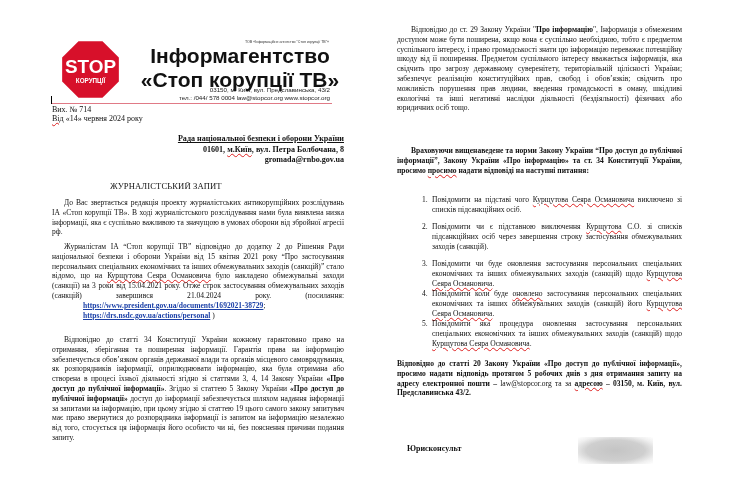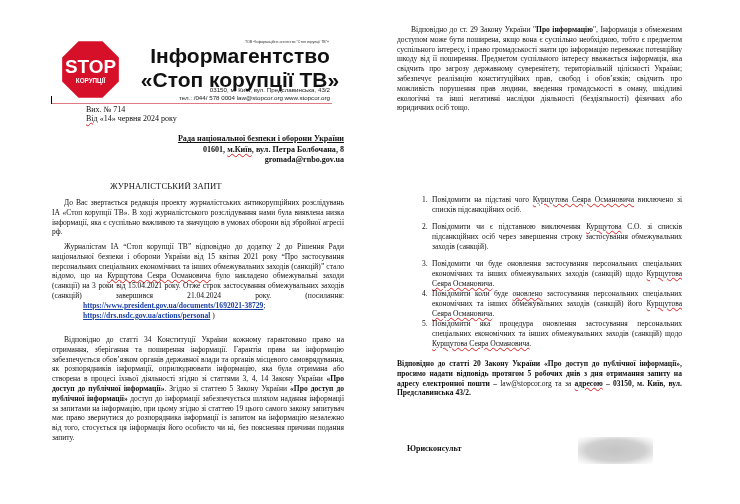--- a/index.html
+++ b/index.html
@@ -14,21 +14,21 @@
   .logo svg { width:100%; height:100%; display:block; }
   .org-small { position:absolute; left:214px; top:40px; width:115px; text-align:right;
                font-family:"Liberation Sans", sans-serif; font-size:3.6px; color:#333; white-space:nowrap; }
   .org-title { position:absolute; left:140px; top:44px; width:200px; text-align:center;
                font-family:"Liberation Sans", sans-serif; font-weight:bold; font-size:21px; line-height:24px; color:#111; white-space:nowrap; }
   .org-addr { position:absolute; left:150px; top:86px; width:180px; text-align:right;
               font-family:"Liberation Sans", sans-serif; font-size:6.2px; line-height:8px; color:#222; white-space:nowrap; }
   .head-line { position:absolute; left:52px; top:103px; width:280px; height:1px; background:#e07a86; }
   .cursor { position:absolute; left:51px; top:96px; width:1px; height:8px; background:#000; }
 
-  .ref { position:absolute; left:52px; font-size:8px; line-height:9.3px; white-space:nowrap;margin-left:34px; }
+  .ref { position:absolute; left:52px; font-size:8px; line-height:9.3px; white-space:nowrap; }
   .squig { text-decoration: underline wavy #d22; text-decoration-thickness:0.6px; text-underline-offset:1px; }
 
   .addressee { position:absolute; left:150px; top:134px; width:194px; text-align:right; font-size:8.1px; line-height:10.5px; font-weight:bold; }
   .addressee .u { text-decoration:underline; }
 
   .req-title { position:absolute; left:110px; top:181px; width:160px; font-size:8.6px; font-weight:normal; letter-spacing:0.1px; }
 
   .para { position:absolute; left:52px; width:292px; font-size:7.55px; line-height:9.8px; text-align:justify; text-indent:12px; }
   .para a { color:#1a3fa6; font-weight:bold; text-decoration:underline;padding-left:31px; }
   .b { font-weight:bold; }
@@ -81,20 +81,21 @@
   <div class="para" style="top:198px">До Вас звертається редакція проекту журналістських антикорупційних розслідувань ІА «Стоп корупції ТВ». В ході журналістського розслідування нами була виявлена низка інформації, яка є суспільно важливою та значущою в умовах оборони від збройної агресії рф.</div>
 
   <div class="para" style="top:242px"><span>Журналістам ІА “Стоп корупції ТВ” відповідно до додатку 2 до Рішення Ради національної безпеки і оборони України від 15 квітня 2021 року “Про застосування персональних спеціальних економічних та інших обмежувальних заходів (санкцій)” стало відомо, що на </span><span class="squig">Курщутова Сеяра Османовича</span><span> було накладено обмежувальні заходи (санкції) на 3 роки від 15.04.2021 року. Отже строк застосування обмежувальних заходів (санкцій) завершився 21.04.2024 року. (посилання: </span><a>https://www.president.gov.ua/documents/1692021-38729</a><span>; </span><a>https://drs.nsdc.gov.ua/actions/personal</a><span> )</span></div>
 
   <div class="para" style="top:335px"><span>Відповідно до статті 34 Конституції України кожному гарантовано право на отримання, зберігання та поширення інформації. Гарантія права на інформацію забезпечується обов’язком органів державної влади та органів місцевого самоврядування, як розпорядників інформації, оприлюднювати інформацію, яка була отримана або створена в процесі їхньої діяльності згідно зі статтями 3, 4, 14 Закону України </span><span class="b">«Про доступ до публічної інформації»</span><span>. Згідно зі статтею 5 Закону України </span><span class="b">«Про доступ до публічної інформації»</span><span> доступ до інформації забезпечується шляхом надання інформації за запитами на інформацію, при цьому згідно зі статтею 19 цього самого закону запитувач має право звернутися до розпорядника інформації із запитом на інформацію незалежно від того, стосується ця інформація його особисто чи ні, без пояснення причини подання запиту.</span></div>
 </div>
 
 <div class="page page-right">
   <div class="rpara" style="top:25px"><span>Відповідно до ст. 29 Закону України "</span><span class="b">Про інформацію</span><span>", Інформація з обмеженим доступом може бути поширена, якщо вона є суспільно необхідною, тобто є предметом суспільного інтересу, і право громадськості знати цю інформацію переважає потенційну шкоду від її поширення. Предметом суспільного інтересу вважається інформація, яка свідчить про загрозу державному суверенітету, територіальній цілісності України; забезпечує реалізацію конституційних прав, свобод і обов’язків; свідчить про можливість порушення прав людини, введення громадськості в оману, шкідливі екологічні та інші негативні наслідки діяльності (бездіяльності) фізичних або юридичних осіб тощо.</span></div>
 
+  <div class="rpara b" style="top:146px"><span>Враховуючи вищенаведене та норми Закону України “Про доступ до публічної інформації”, Закону України «Про інформацію» та ст. 34 Конституції України, просимо </span><span class="squig">просимо</span><span> надати відповіді на наступні питання:</span></div>
 
   <div class="rlist">
     <div class="item" style="position:absolute; top:195px; width:250px;">
       <span class="num">1.</span><span>Повідомити  на підставі чого </span><span class="squig">Курщутова Сеяра Османовича</span><span> виключено зі списків підсанкційних осіб.</span>
     </div>
     <div class="item" style="position:absolute; top:222px; width:250px;">
       <span class="num">2.</span><span>Повідомити чи є підставною виключення </span><span class="squig">Курщутова</span><span> С.О. зі списків підсанкційних осіб через завершення строку застосування обмежувальних заходів (санкцій).</span>
     </div>
     <div class="item" style="position:absolute; top:259px; width:250px;">
       <span class="num">3.</span><span>Повідомити чи буде оновлення застосування персональних спеціальних економічних та інших обмежувальних заходів (санкцій) щодо </span><span class="squig">Курщутова Сеяра Османовича</span><span>.</span>

